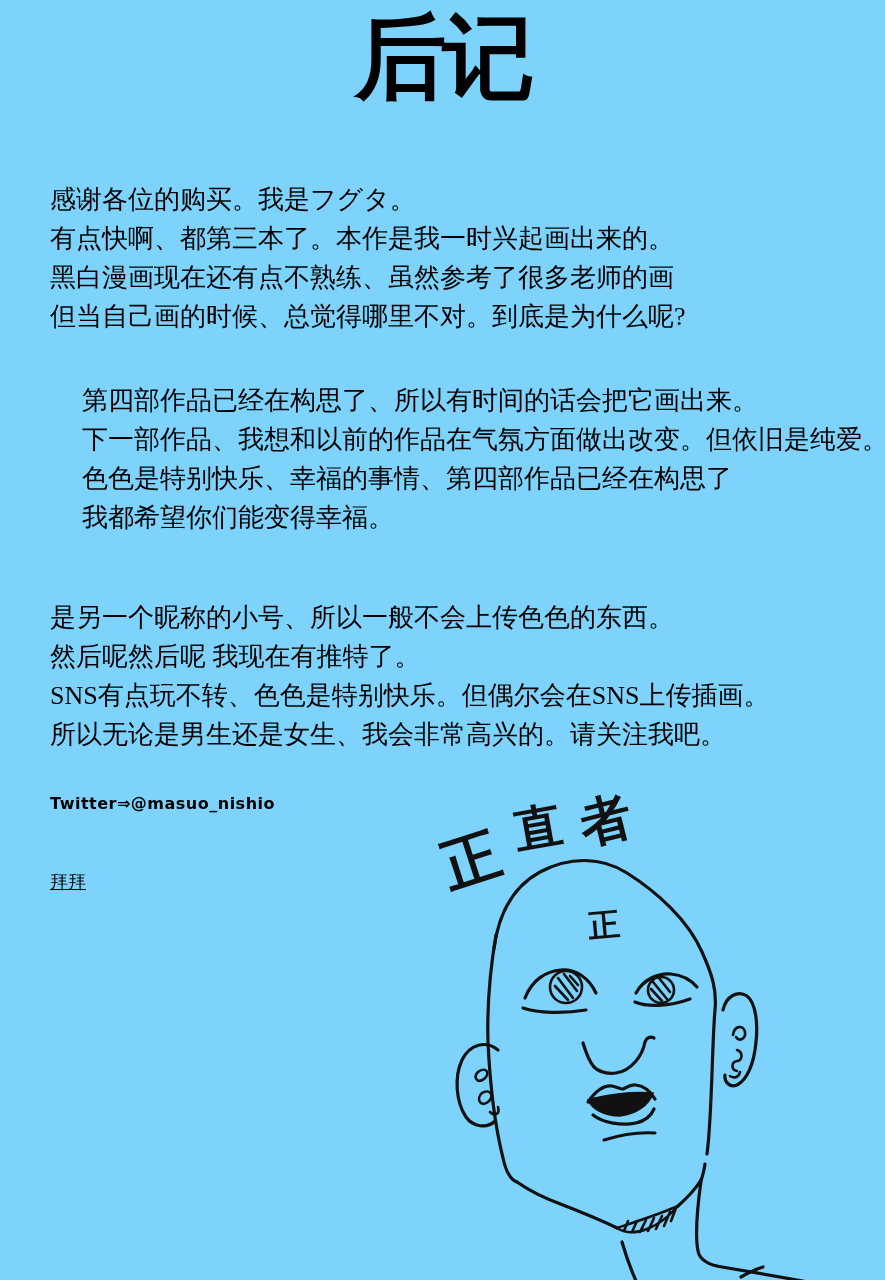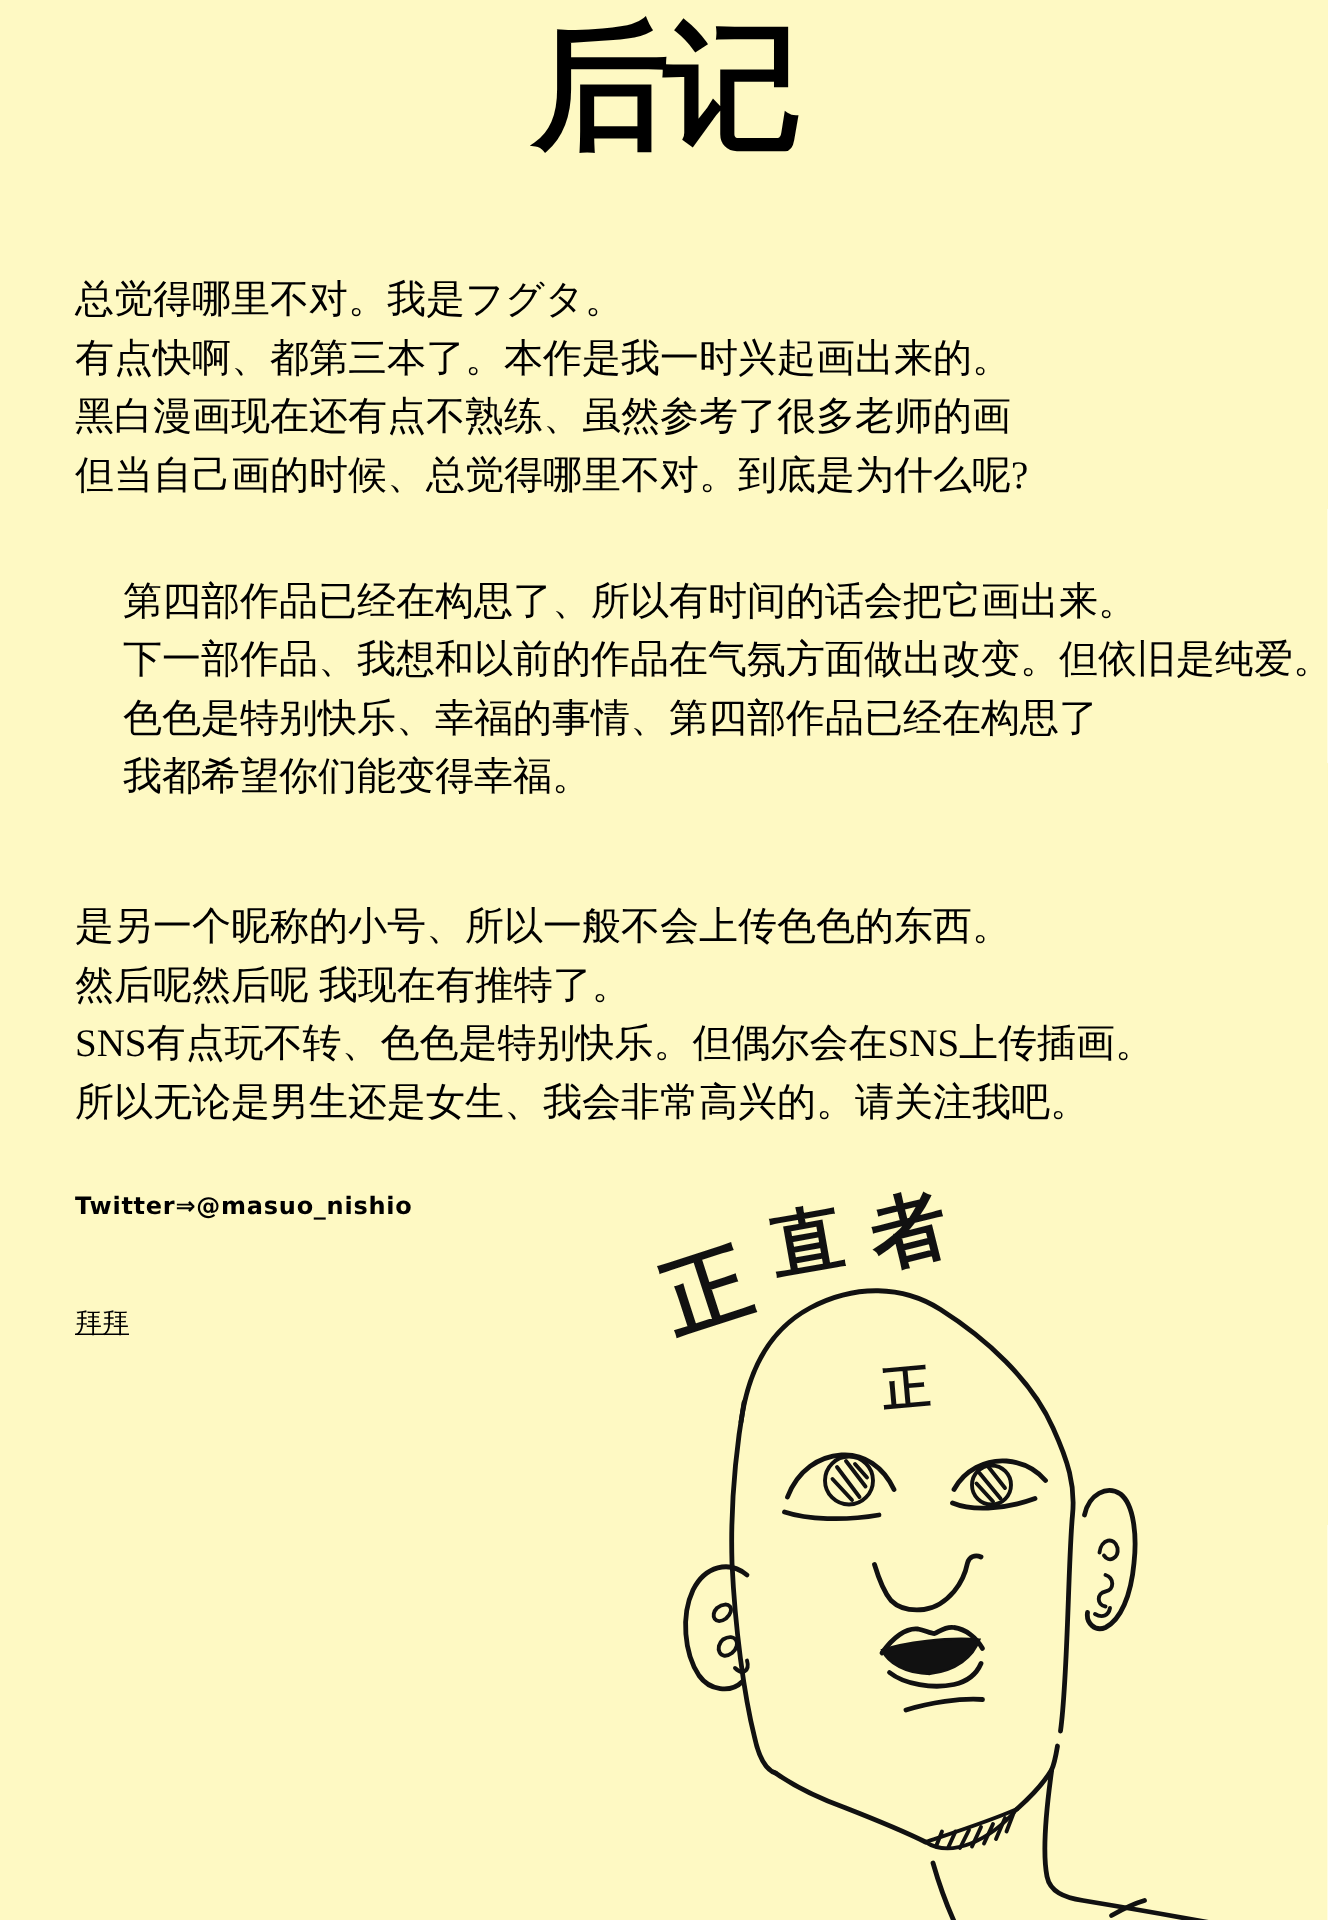--- a/index.html
+++ b/index.html
@@ -4,21 +4,21 @@
 <style>
   html, body {
     margin: 0;
     padding: 0;
     background: #ffffff;
   }
   .page {
     position: relative;
     width: 885px;
     height: 1280px;
-    background: #fef9c3;
+    background: #7dd3fc;
     overflow: hidden;
     font-family: "Liberation Serif", "DejaVu Serif", serif;
     color: #000000;
   }
   .title {
     position: absolute;
     top: 10px;
     left: 0;
     width: 100%;
     text-align: center;
@@ -78,21 +78,21 @@
   }
 </style>
 </head>
 <body>
 
 <div class="page">
 
   <div class="title">后记</div>
 
   <div class="para para-1">
-    <div>总觉得哪里不对。我是フグタ。</div>
+    <div>感谢各位的购买。我是フグタ。</div>
     <div>有点快啊、都第三本了。本作是我一时兴起画出来的。</div>
     <div>黑白漫画现在还有点不熟练、虽然参考了很多老师的画</div>
     <div>但当自己画的时候、总觉得哪里不对。到底是为什么呢?</div>
   </div>
 
   <div class="para para-2">
     <div>第四部作品已经在构思了、所以有时间的话会把它画出来。</div>
     <div>下一部作品、我想和以前的作品在气氛方面做出改变。但依旧是纯爱。</div>
     <div>色色是特别快乐、幸福的事情、第四部作品已经在构思了</div>
     <div>我都希望你们能变得幸福。</div>

